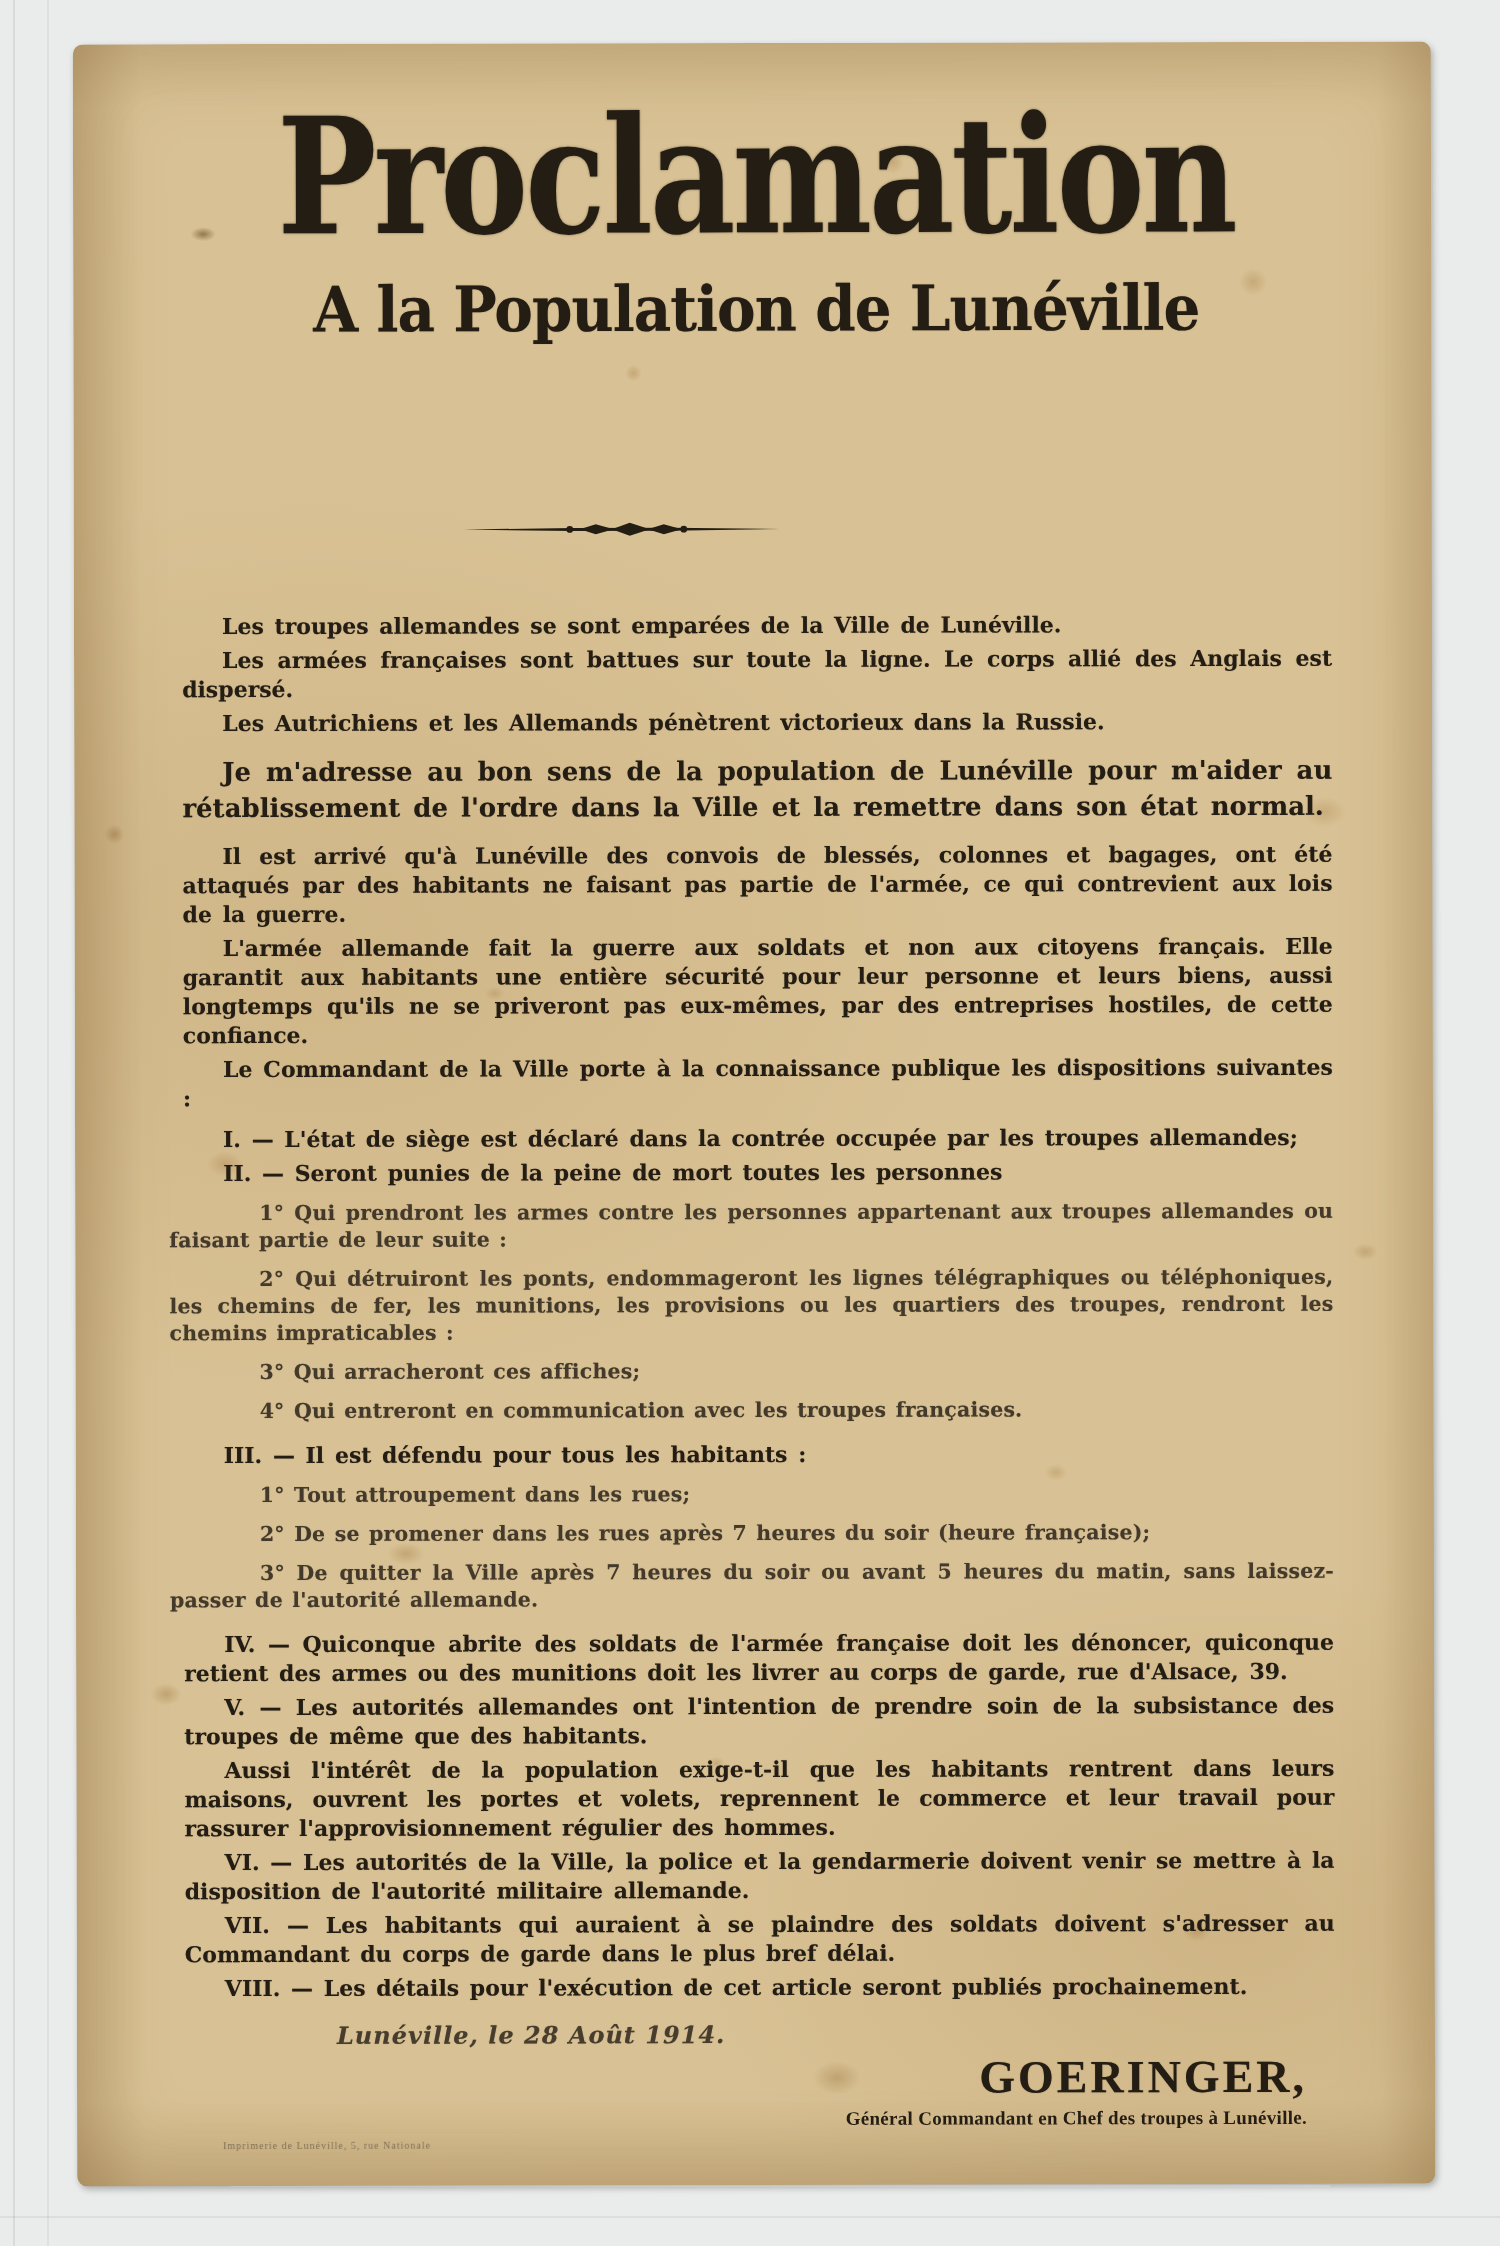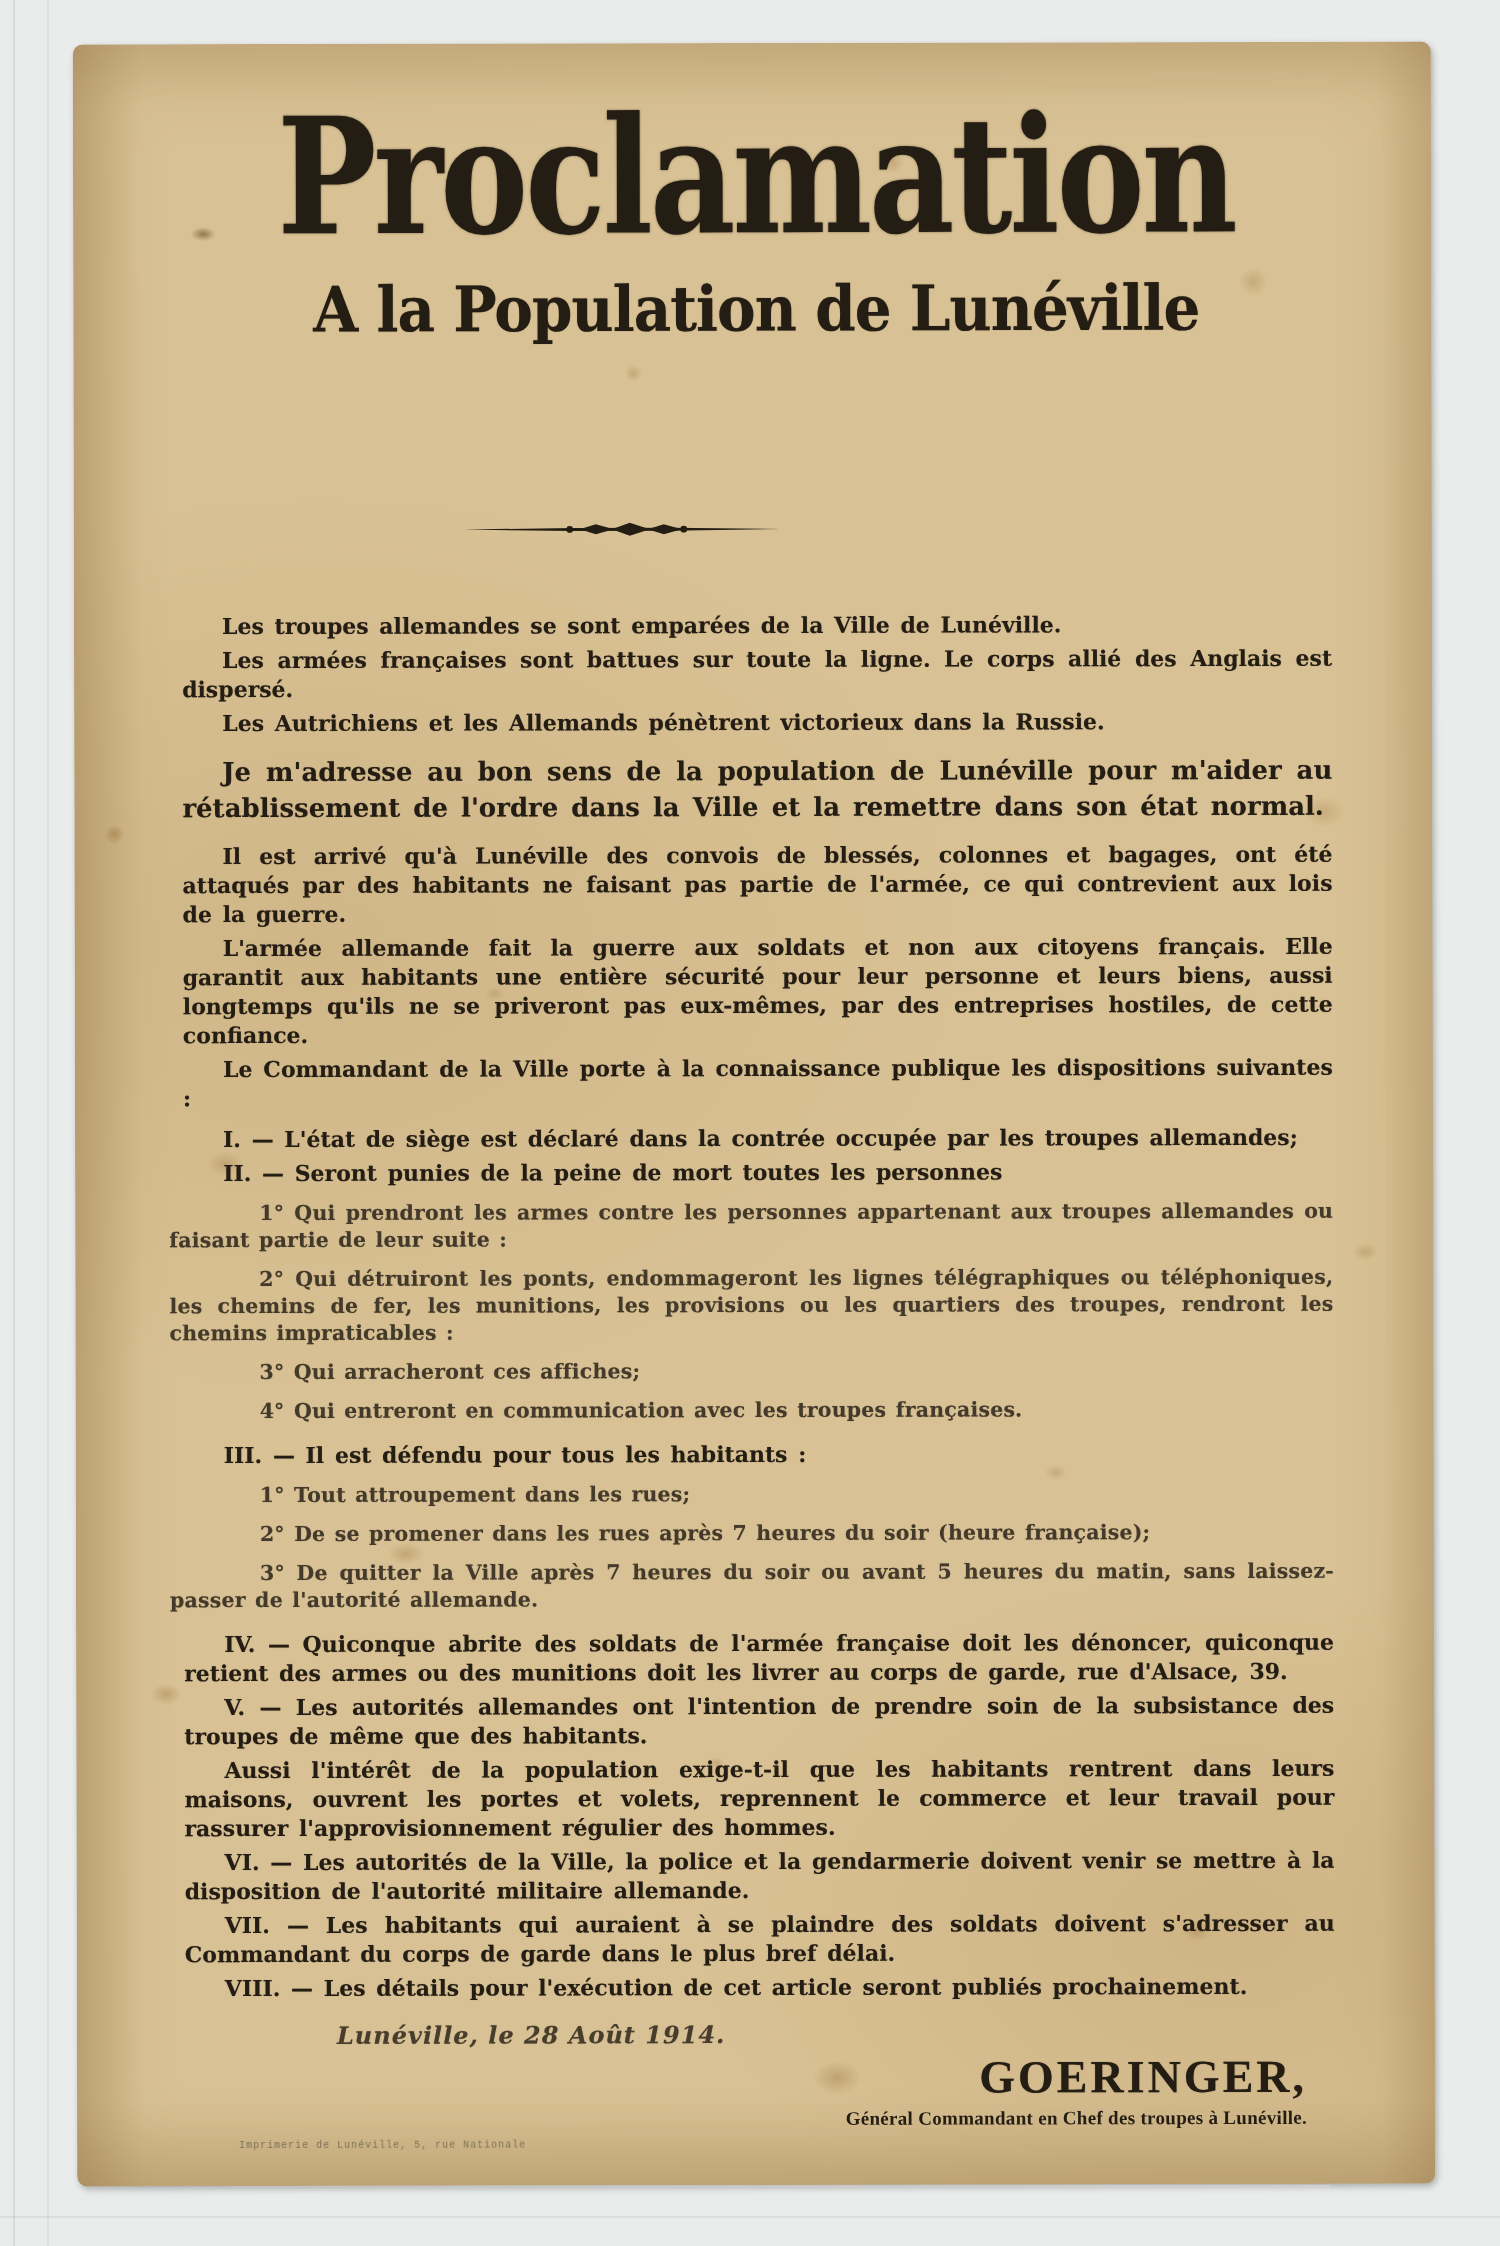--- a/index.html
+++ b/index.html
@@ -147,22 +147,22 @@
   .signature-title{
     font-family:"Liberation Serif", serif;
     font-weight:bold;
     font-size:19px;
     line-height:24px;
     margin-top:4px;
     letter-spacing:.3px;
   }
   .imprint{
     position:absolute;
-    left:162px;bottom:34px;
-    font-family:Liberation Mono, monospace;
+    left:146px;bottom:34px;
+    font-family:Liberation Serif, serif;
     font-size:10px;
     line-height:12px;
     letter-spacing:1px;
     color:#2f2b26;
     opacity:.5;
     filter:blur(.7px);
   }
 </style>
 </head>
 <body>

